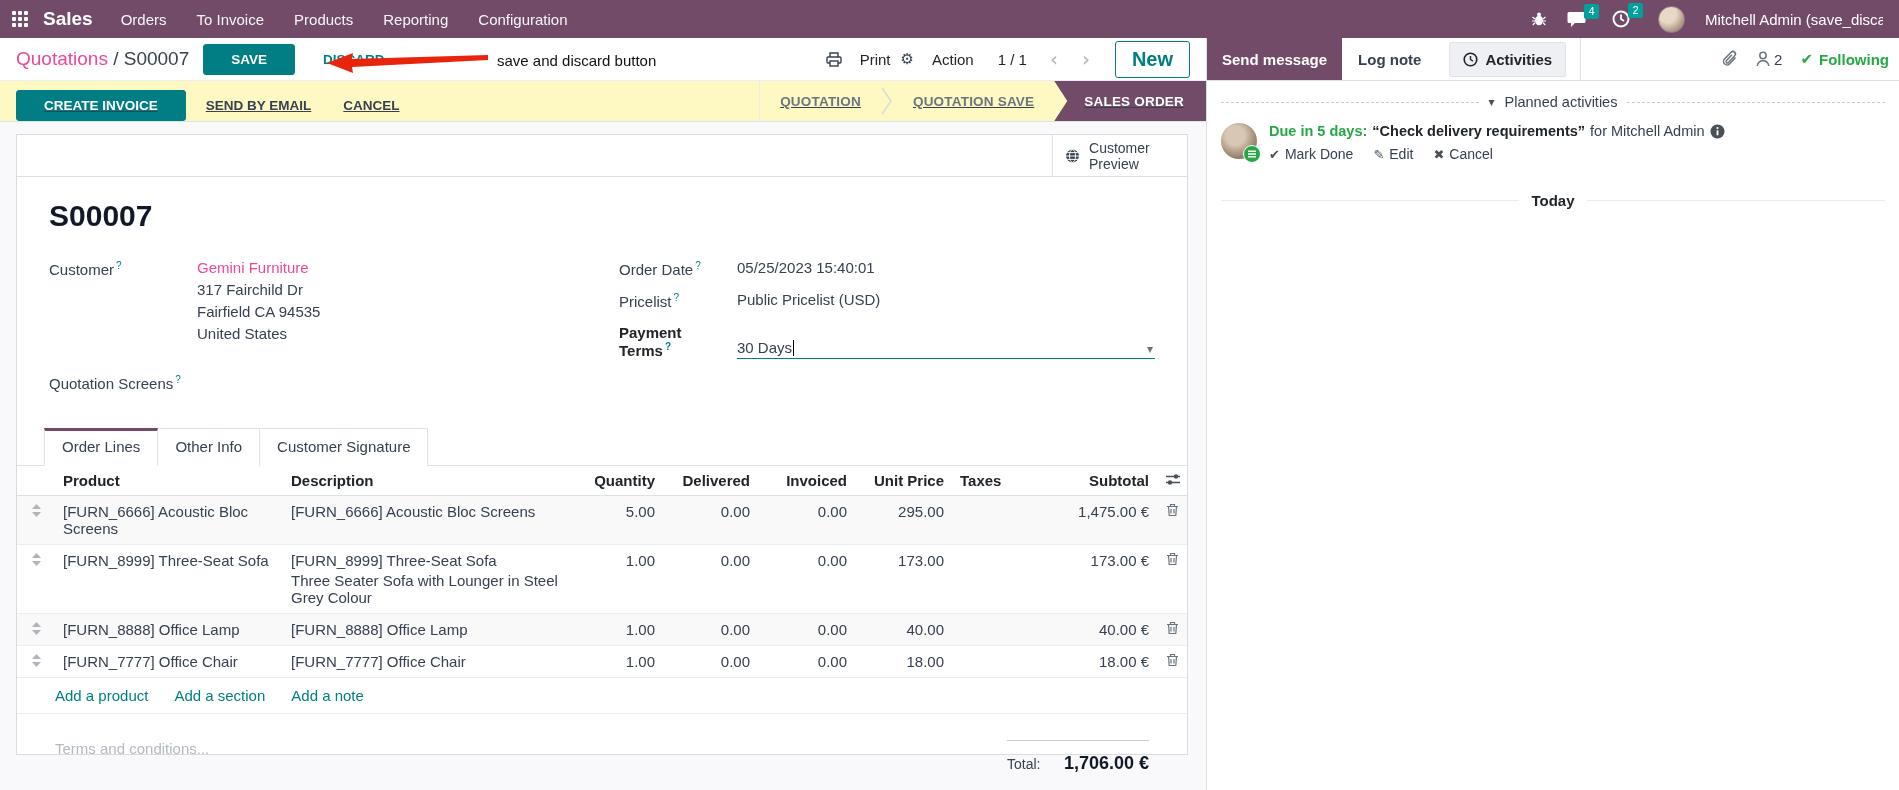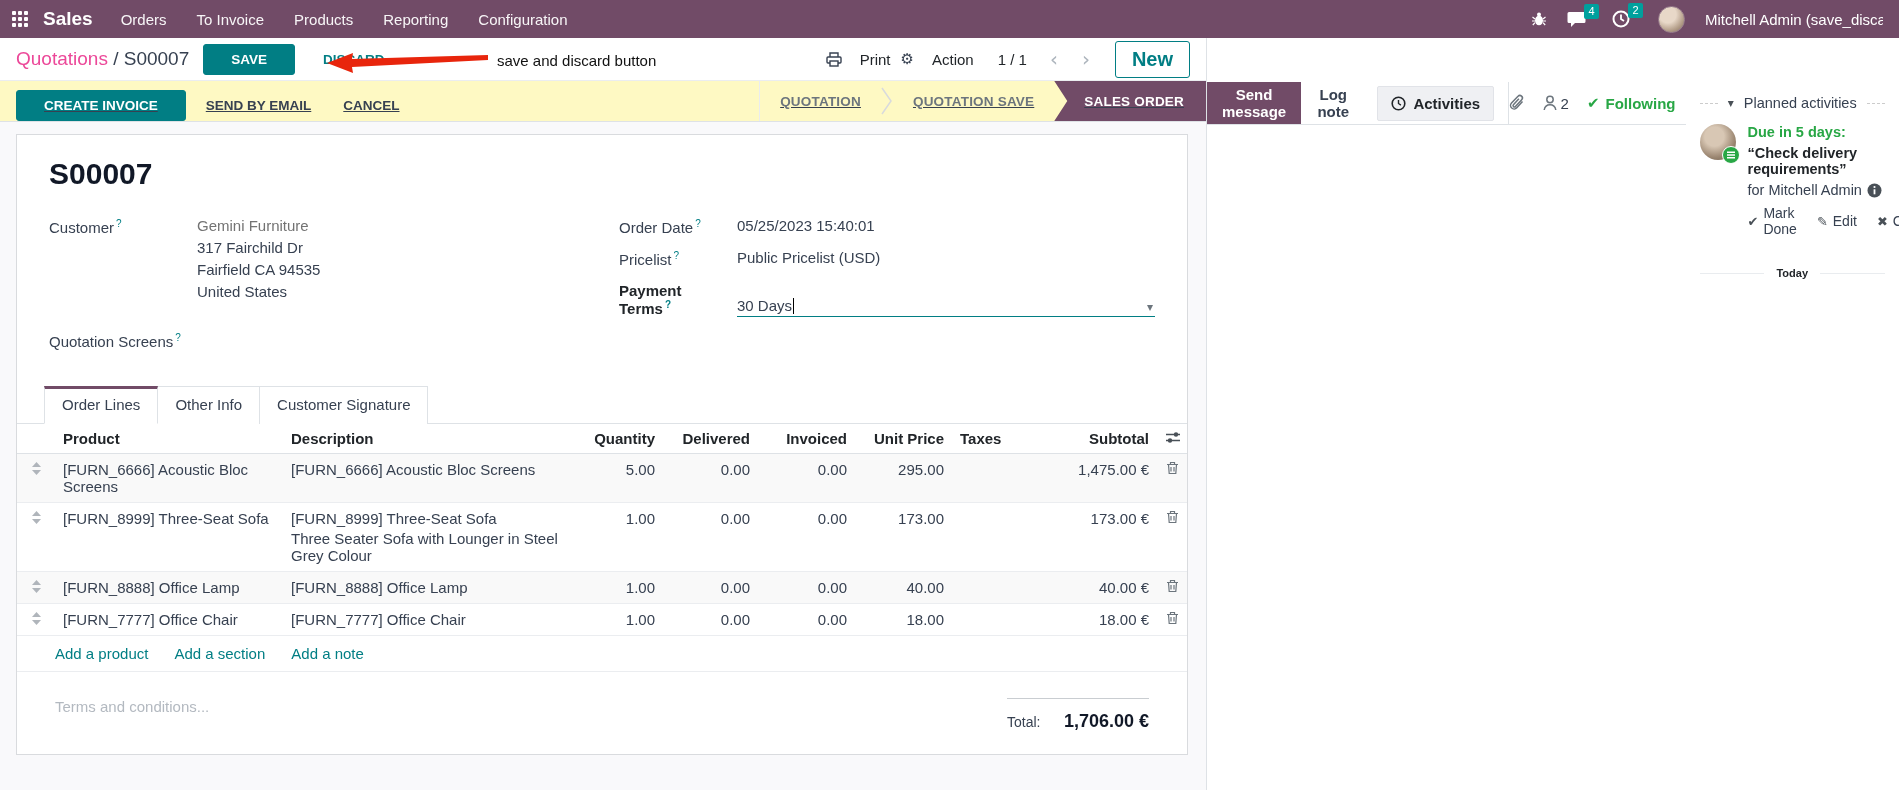--- a/index.html
+++ b/index.html
@@ -15,21 +15,21 @@
   .nav-menu { display:flex; gap:30px; font-size:15px; }
   .nav-menu div { cursor:pointer; opacity:.95; }
   .nav-right { margin-left:auto; display:flex; align-items:center; gap:20px; }
   .nav-ico { position:relative; display:flex; align-items:center; }
   .badge { position:absolute; top:-7px; right:-13px; background:#00A09D; color:#fff; font-size:11px; line-height:15px; min-width:15px; text-align:center; border-radius:2px; padding:0 2px; }
   .nav-avatar { width:27px; height:27px; border-radius:50%; background:radial-gradient(circle at 35% 30%, #e8d8c8 0 35%, #b09a85 70%, #7d6a58); border:1px solid #9b8090; }
   .nav-user { font-size:15px; white-space:nowrap; overflow:hidden; max-width:178px; }
 
   .main { display:flex; height:752px; }
   .left-pane { width:1207px; border-right:1px solid #dee2e6; display:flex; flex-direction:column; }
-  .right-pane { flex:1; display:flex; flex-direction:row; background:#fff; min-width:0;margin-top:44px; }
+  .right-pane { flex:1; display:flex; flex-direction:column; background:#fff; min-width:0; }
 
   
   .crumb-row { height:43px; display:flex; align-items:center; padding:0 16px; background:#fff; border-bottom:1px solid #ebedf0; position:relative; }
   .crumb { font-size:19px; }
   .crumb .parent { color:#ec4899; cursor:pointer; }
   .crumb .cur { color:#374151; }
   .btn-primary { background:#017E84; color:#fff; border:1px solid #017E84; font-size:13.5px; font-weight:700; padding:7px 27px; border-radius:3px; cursor:pointer; font-family:inherit; }
   .btn-flat-teal { background:none; border:none; color:#017E84; font-size:13.5px; font-weight:700; padding:7px 10px; cursor:pointer; font-family:inherit; }
   .save-btn { margin-left:14px; }
   .discard-btn { margin-left:18px; }
@@ -60,21 +60,21 @@
   .doc-title { font-size:30px; font-weight:700; color:#111827; margin-bottom:26px; }
   .fields { display:flex; }
   .fcol-left { width:570px; }
   .fcol-right { flex:1; }
   .frow { display:flex; margin-bottom:9px; }
   .flabel { width:148px; flex:0 0 148px; color:#374151; font-size:15px; padding-top:1px; }
   .fcol-right .flabel { width:118px; flex:0 0 118px; }
   .flabel.bold { font-weight:700; color:#212529; }
   sup.help { color:#017E84; font-size:10px; margin-left:2px; }
   .fvalue { font-size:15px; color:#374151; }
-  .link { color:#737373; cursor:pointer; }
+  .link { color:#ec4899; cursor:pointer; }
   .addr div { margin-bottom:5px; }
   .qt-row { margin-top:26px; }
   .pt-input { flex:1; display:flex; align-items:flex-end; border-bottom:1px solid #017E84; padding-bottom:2px; position:relative; cursor:text; }
   .cursor-bar { display:inline-block; width:1px; height:16px; background:#000; margin-left:1px; }
   .pt-caret { position:absolute; right:2px; bottom:2px; color:#6c757d; font-size:12px; cursor:pointer; }
 
   
   .tabs { display:flex; margin:26px 0 0 0; border-bottom:1px solid #dee2e6; padding-left:27px; }
   .tab { border:1px solid #dee2e6; border-bottom:none; padding:9px 17px 10px; font-size:15px; color:#374151; cursor:pointer; background:#fff; position:relative; top:1px; }
   .tab + .tab { border-left:none; }
@@ -120,21 +120,21 @@
   .act-avatar { position:relative; width:36px; height:36px; flex:0 0 36px; }
   .act-avatar .photo { width:36px; height:36px; border-radius:50%; background:radial-gradient(circle at 40% 35%, #d8c7b4 0 30%, #9b8671 65%, #5f5142); }
   .act-avatar .abadge { position:absolute; right:-4px; bottom:-4px; }
   .act-line1 { font-size:14.5px; display:flex; align-items:center; gap:5px; flex-wrap:wrap; }
   .due { color:#28a745; font-weight:700; }
   .act-summary { font-weight:700; color:#212529; }
   .act-for { color:#374151; }
   .act-actions { display:flex; gap:20px; margin-top:7px; font-size:14px; color:#374151; }
   .act-actions span { cursor:pointer; display:flex; align-items:center; gap:5px; }
   .act-actions .ic { color:#495057; font-size:13px; }
-  .today-sep { display:flex; align-items:center; gap:12px; margin:30px 0 14px; font-size:11px; font-weight:700; color:#212529; padding-right:14px; }
+  .today-sep { display:flex; align-items:center; gap:12px; margin:30px 0 14px; font-size:15px; font-weight:700; color:#212529; padding-right:14px; }
   .today-sep .ln { flex:1; border-top:1px solid #e9ecef; }
   .message { display:flex; gap:12px; }
   .msg-avatar { width:36px; height:36px; flex:0 0 36px; }
   .msg-head { font-size:15px; }
   .msg-author { font-weight:700; color:#212529; }
   .msg-time { color:#9ca3af; font-size:13px; }
   .msg-body { margin-top:4px; font-size:15px; color:#374151; }
 </style>
 </head>
 <body>
@@ -235,20 +235,30 @@
             </svg>
         </div>
         <div class="step">QUOTATION SAVE</div>
         <div class="step active">SALES ORDER</div>
       </div>
     </div>
 
     <div class="content">
       <div class="sheet">
 
+        <div class="sheet-head">
+          <button class="preview-btn">
+            <svg width="20" height="20" viewBox="0 0 20 20">
+                <circle cx="10" cy="10" r="8.5" fill="#374151"></circle>
+                <ellipse cx="10" cy="10" rx="4" ry="8.5" fill="none" stroke="#fff" stroke-width="1.3"></ellipse>
+                <path d="M1.5 10h17 M3 5.5h14 M3 14.5h14" stroke="#fff" stroke-width="1.3" fill="none"></path>
+              </svg>
+            <span>Customer Preview</span>
+          </button>
+        </div>
 
         <div class="sheet-body">
           <div class="doc-title">S00007</div>
 
           <div class="fields">
             <div class="fcol-left">
               <div class="frow">
                 <div class="flabel"><span>Customer</span><sup class="help">?</sup></div>
                 <div class="fvalue addr">
                   <div class="link">Gemini Furniture</div>

